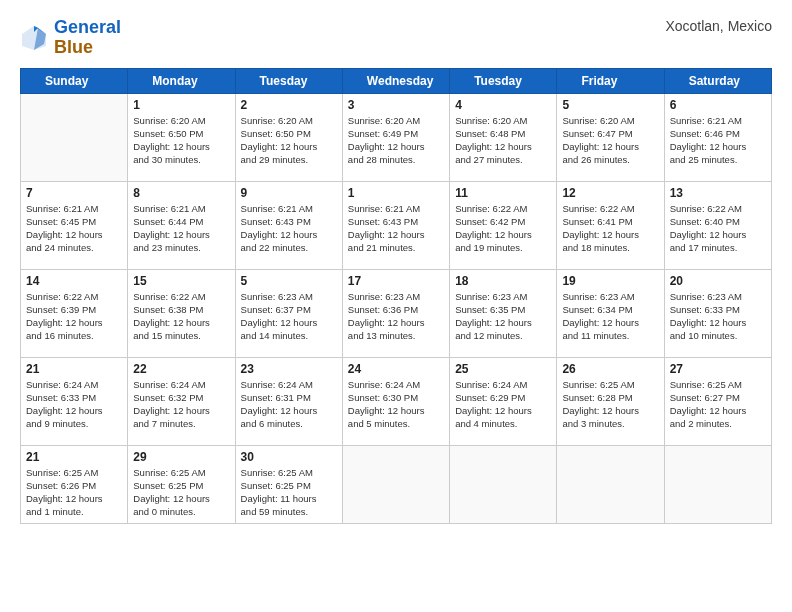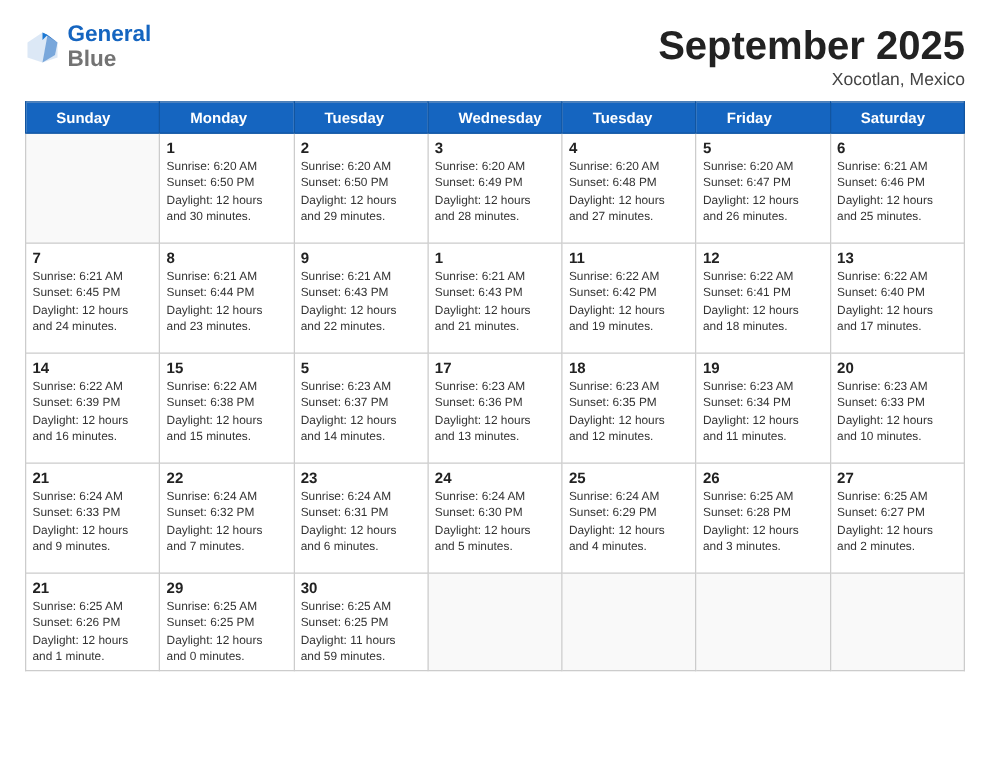--- a/index.html
+++ b/index.html
@@ -105,25 +105,24 @@
     <div class="logo">
       <svg class="logo-icon" viewBox="0 0 28 28">
         <polygon points="14,2 26,10 26,22 14,26 2,22 2,10" fill="#1565c0" opacity="0.15"></polygon>
         <polygon points="18,4 26,10 24,20 14,26" fill="#1565c0" opacity="0.5"></polygon>
         <polygon points="14,2 26,10 18,4" fill="#1565c0"></polygon>
         <polygon points="14,2 18,4 14,8" fill="#1a78d4"></polygon>
         <rect x="10" y="2" width="8" height="3" rx="1" fill="#1565c0" opacity="0"></rect>
       </svg>
       <div class="logo-text">
         <div><span>General</span></div>
-        <div><span style="color:#737373">Blue</span></div>
+        <div><span style="color:#a16207">Blue</span></div>
       </div>
     </div>
     <div class="title-block">
-      <div class="month-title">September 2025</div>
       <div class="subtitle">Xocotlan, Mexico</div>
     </div>
   </div>
 
   <table class="calendar">
     <thead>
       <tr>
         <th>Sunday</th>
         <th>Monday</th>
         <th>Tuesday</th>

